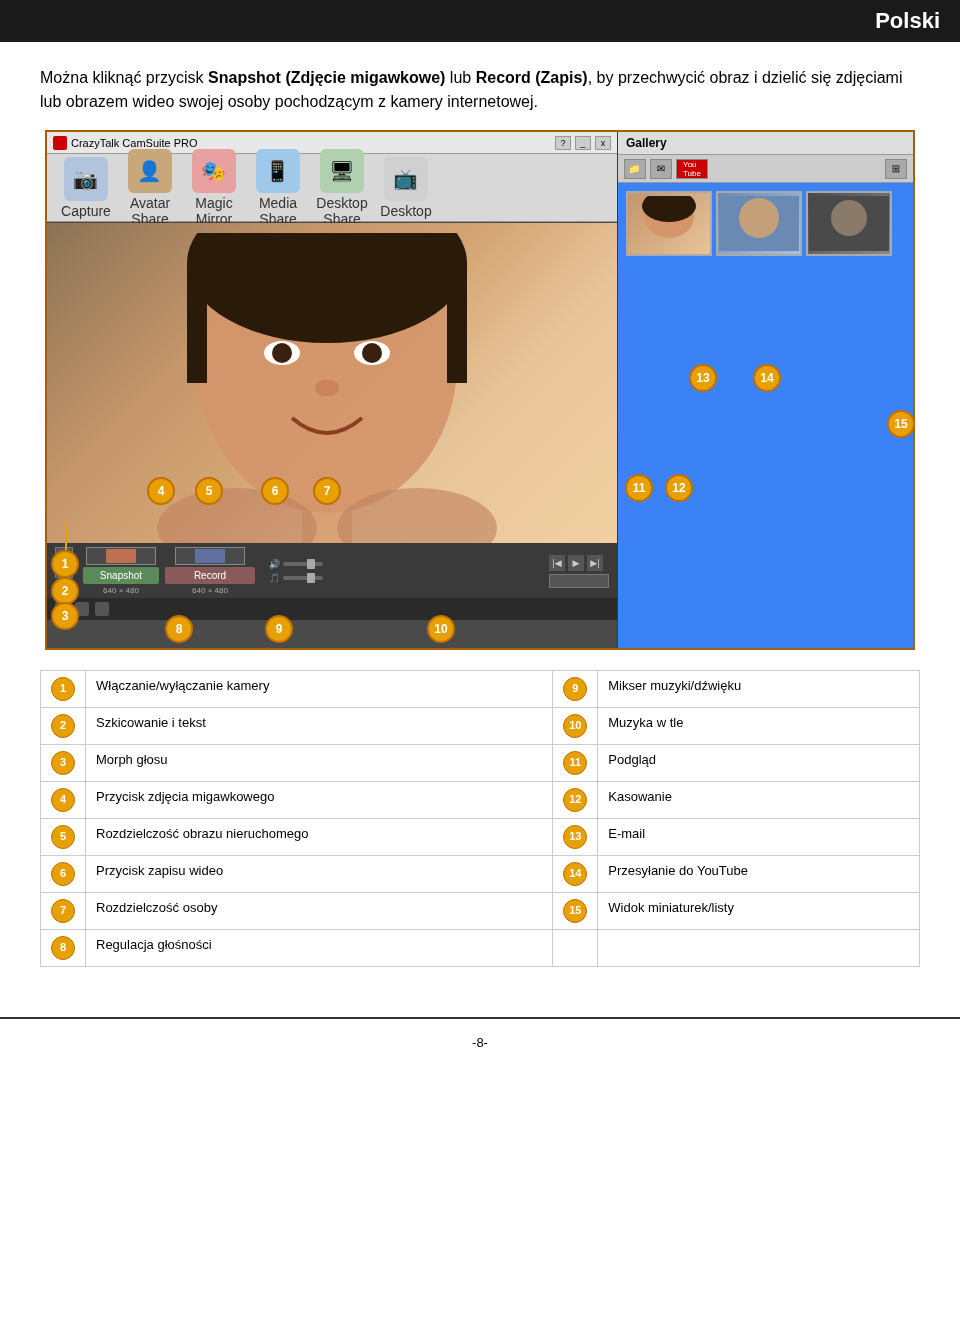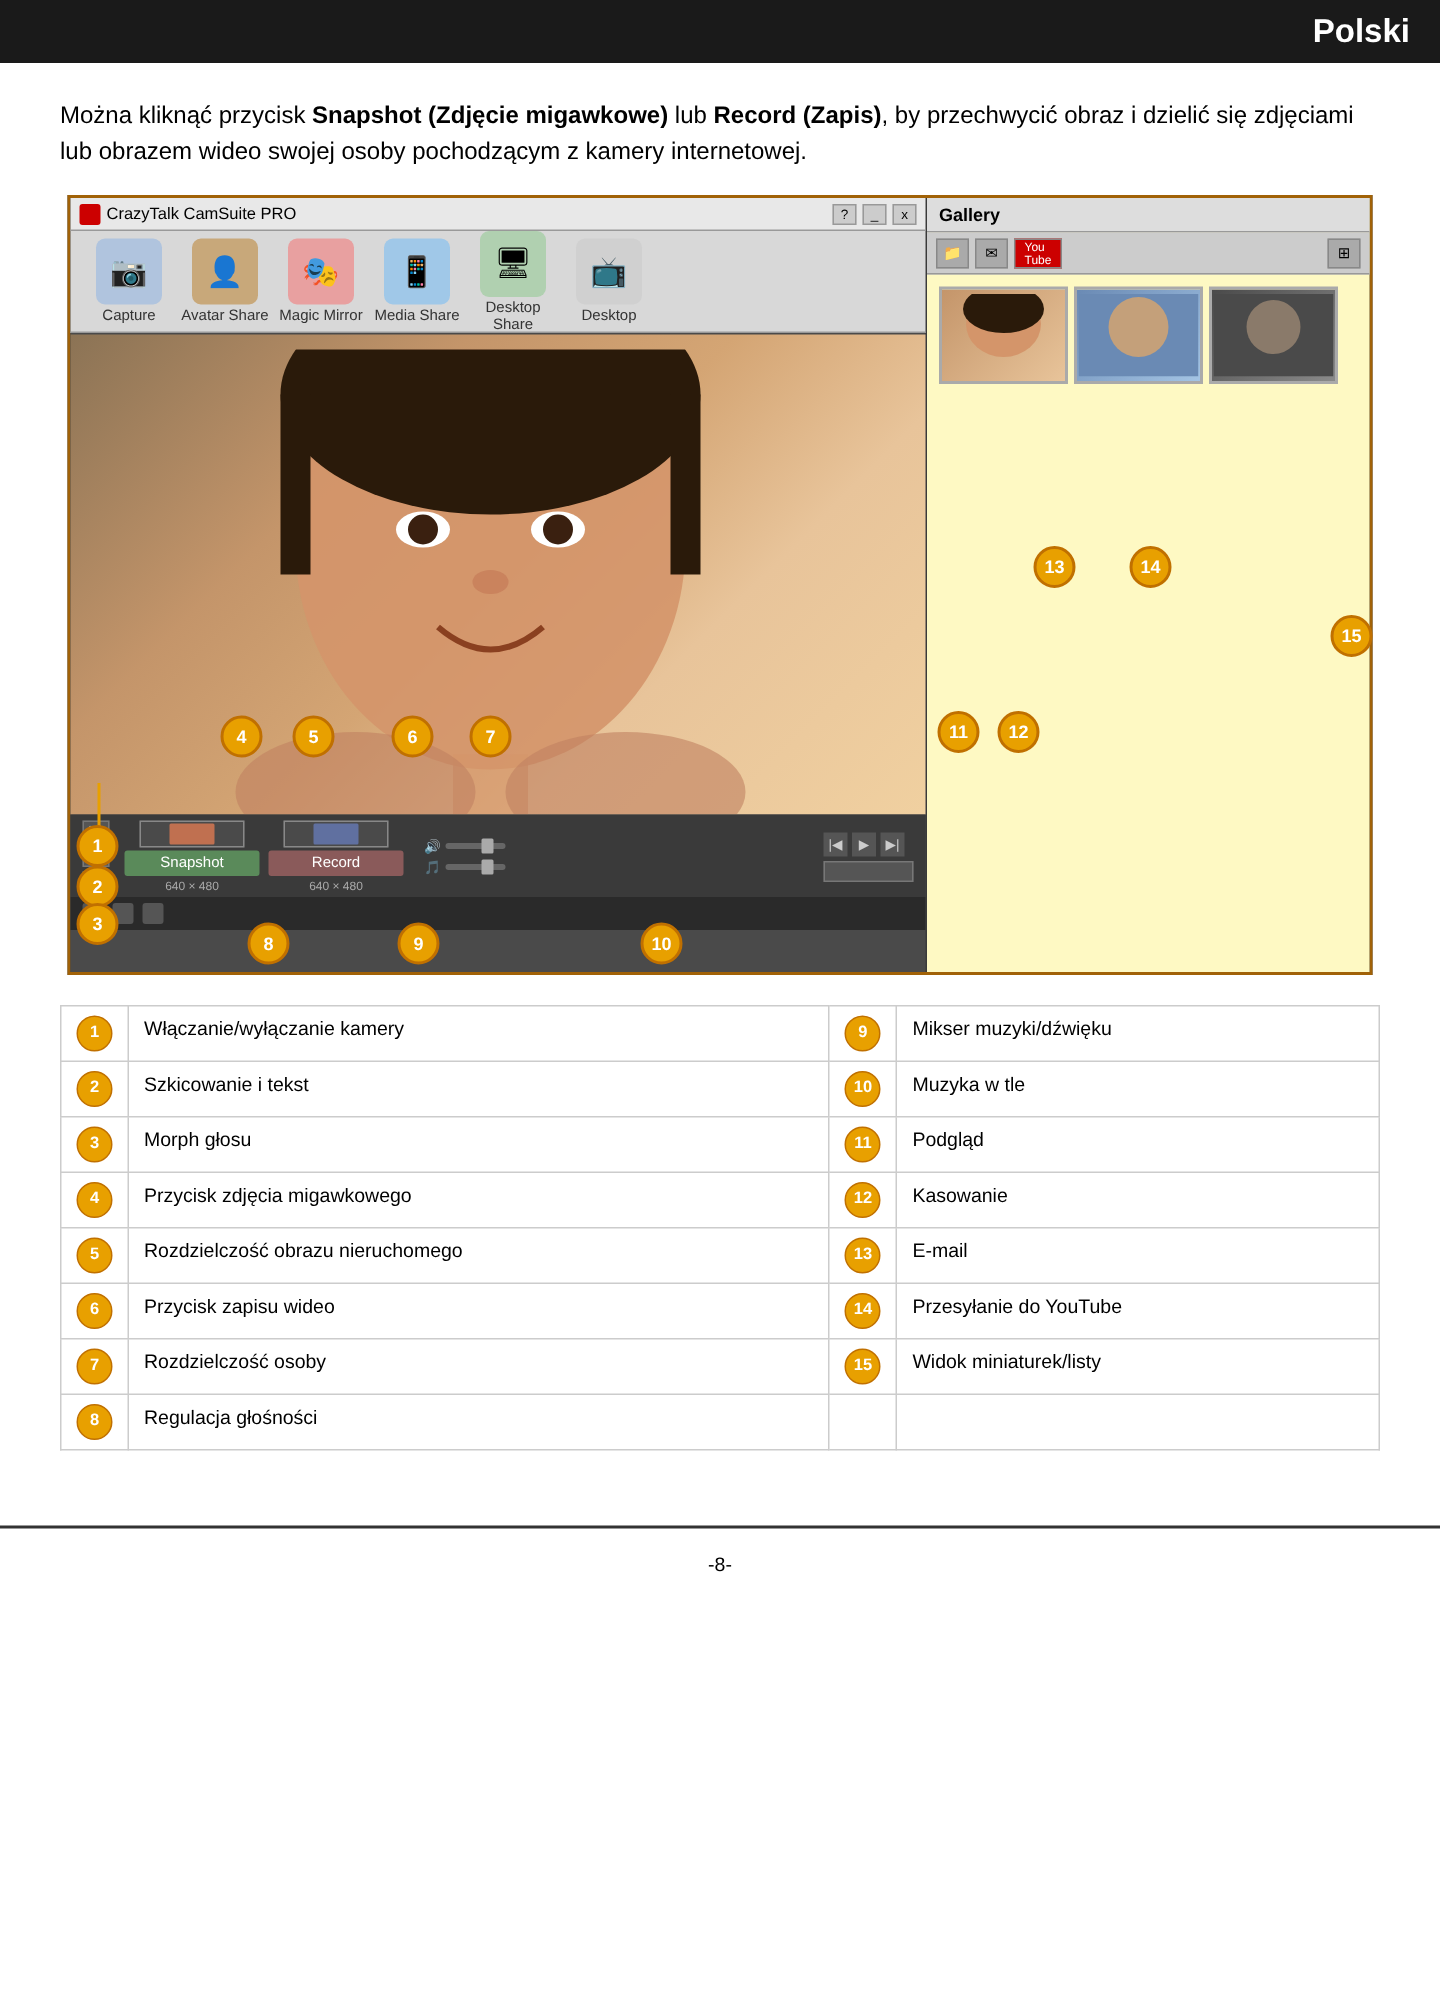--- a/index.html
+++ b/index.html
@@ -117,21 +117,21 @@
       width: 44px;
       height: 44px;
       border-radius: 6px;
       margin-bottom: 2px;
       display: flex;
       align-items: center;
       justify-content: center;
       font-size: 20px;
     }
     .toolbar-label {
-      font-size: 10px;
+      font-size: 14px;
       text-align: center;
       color: #333;
     }
     .icon-capture { background: #b0c4de; }
     .icon-avatar { background: #c8a87a; }
     .icon-magic { background: #e8a0a0; }
     .icon-media { background: #a0c8e8; }
     .icon-desktop { background: #b0d0b0; }
     .icon-monitor { background: #d0d0d0; }
 
@@ -164,21 +164,21 @@
       align-items: center;
       gap: 2px;
     }
 
     .snapshot-btn {
       background: #5a8a5a;
       color: #fff;
       border: none;
       padding: 3px 8px;
       font-size: 10px;
-      width: 90px;
+      width: 76px;
       text-align: center;
       border-radius: 2px;
     }
     .record-btn {
       background: #8a5a5a;
       color: #fff;
       border: none;
       padding: 3px 8px;
       font-size: 10px;
       width: 90px;
@@ -239,21 +239,21 @@
       border-radius: 2px;
       display: inline-block;
     }
 
     
     .gallery-panel {
       position: absolute;
       top: 0; right: 0;
       width: 295px;
       height: 100%;
-      background: #fef9c3;
+      background: #3b82f6;
     }
     .gallery-header {
       background: #ddd;
       padding: 4px 8px;
       font-size: 12px;
       font-weight: bold;
       border-bottom: 1px solid #999;
     }
     .gallery-toolbar {
       background: #ccc;

